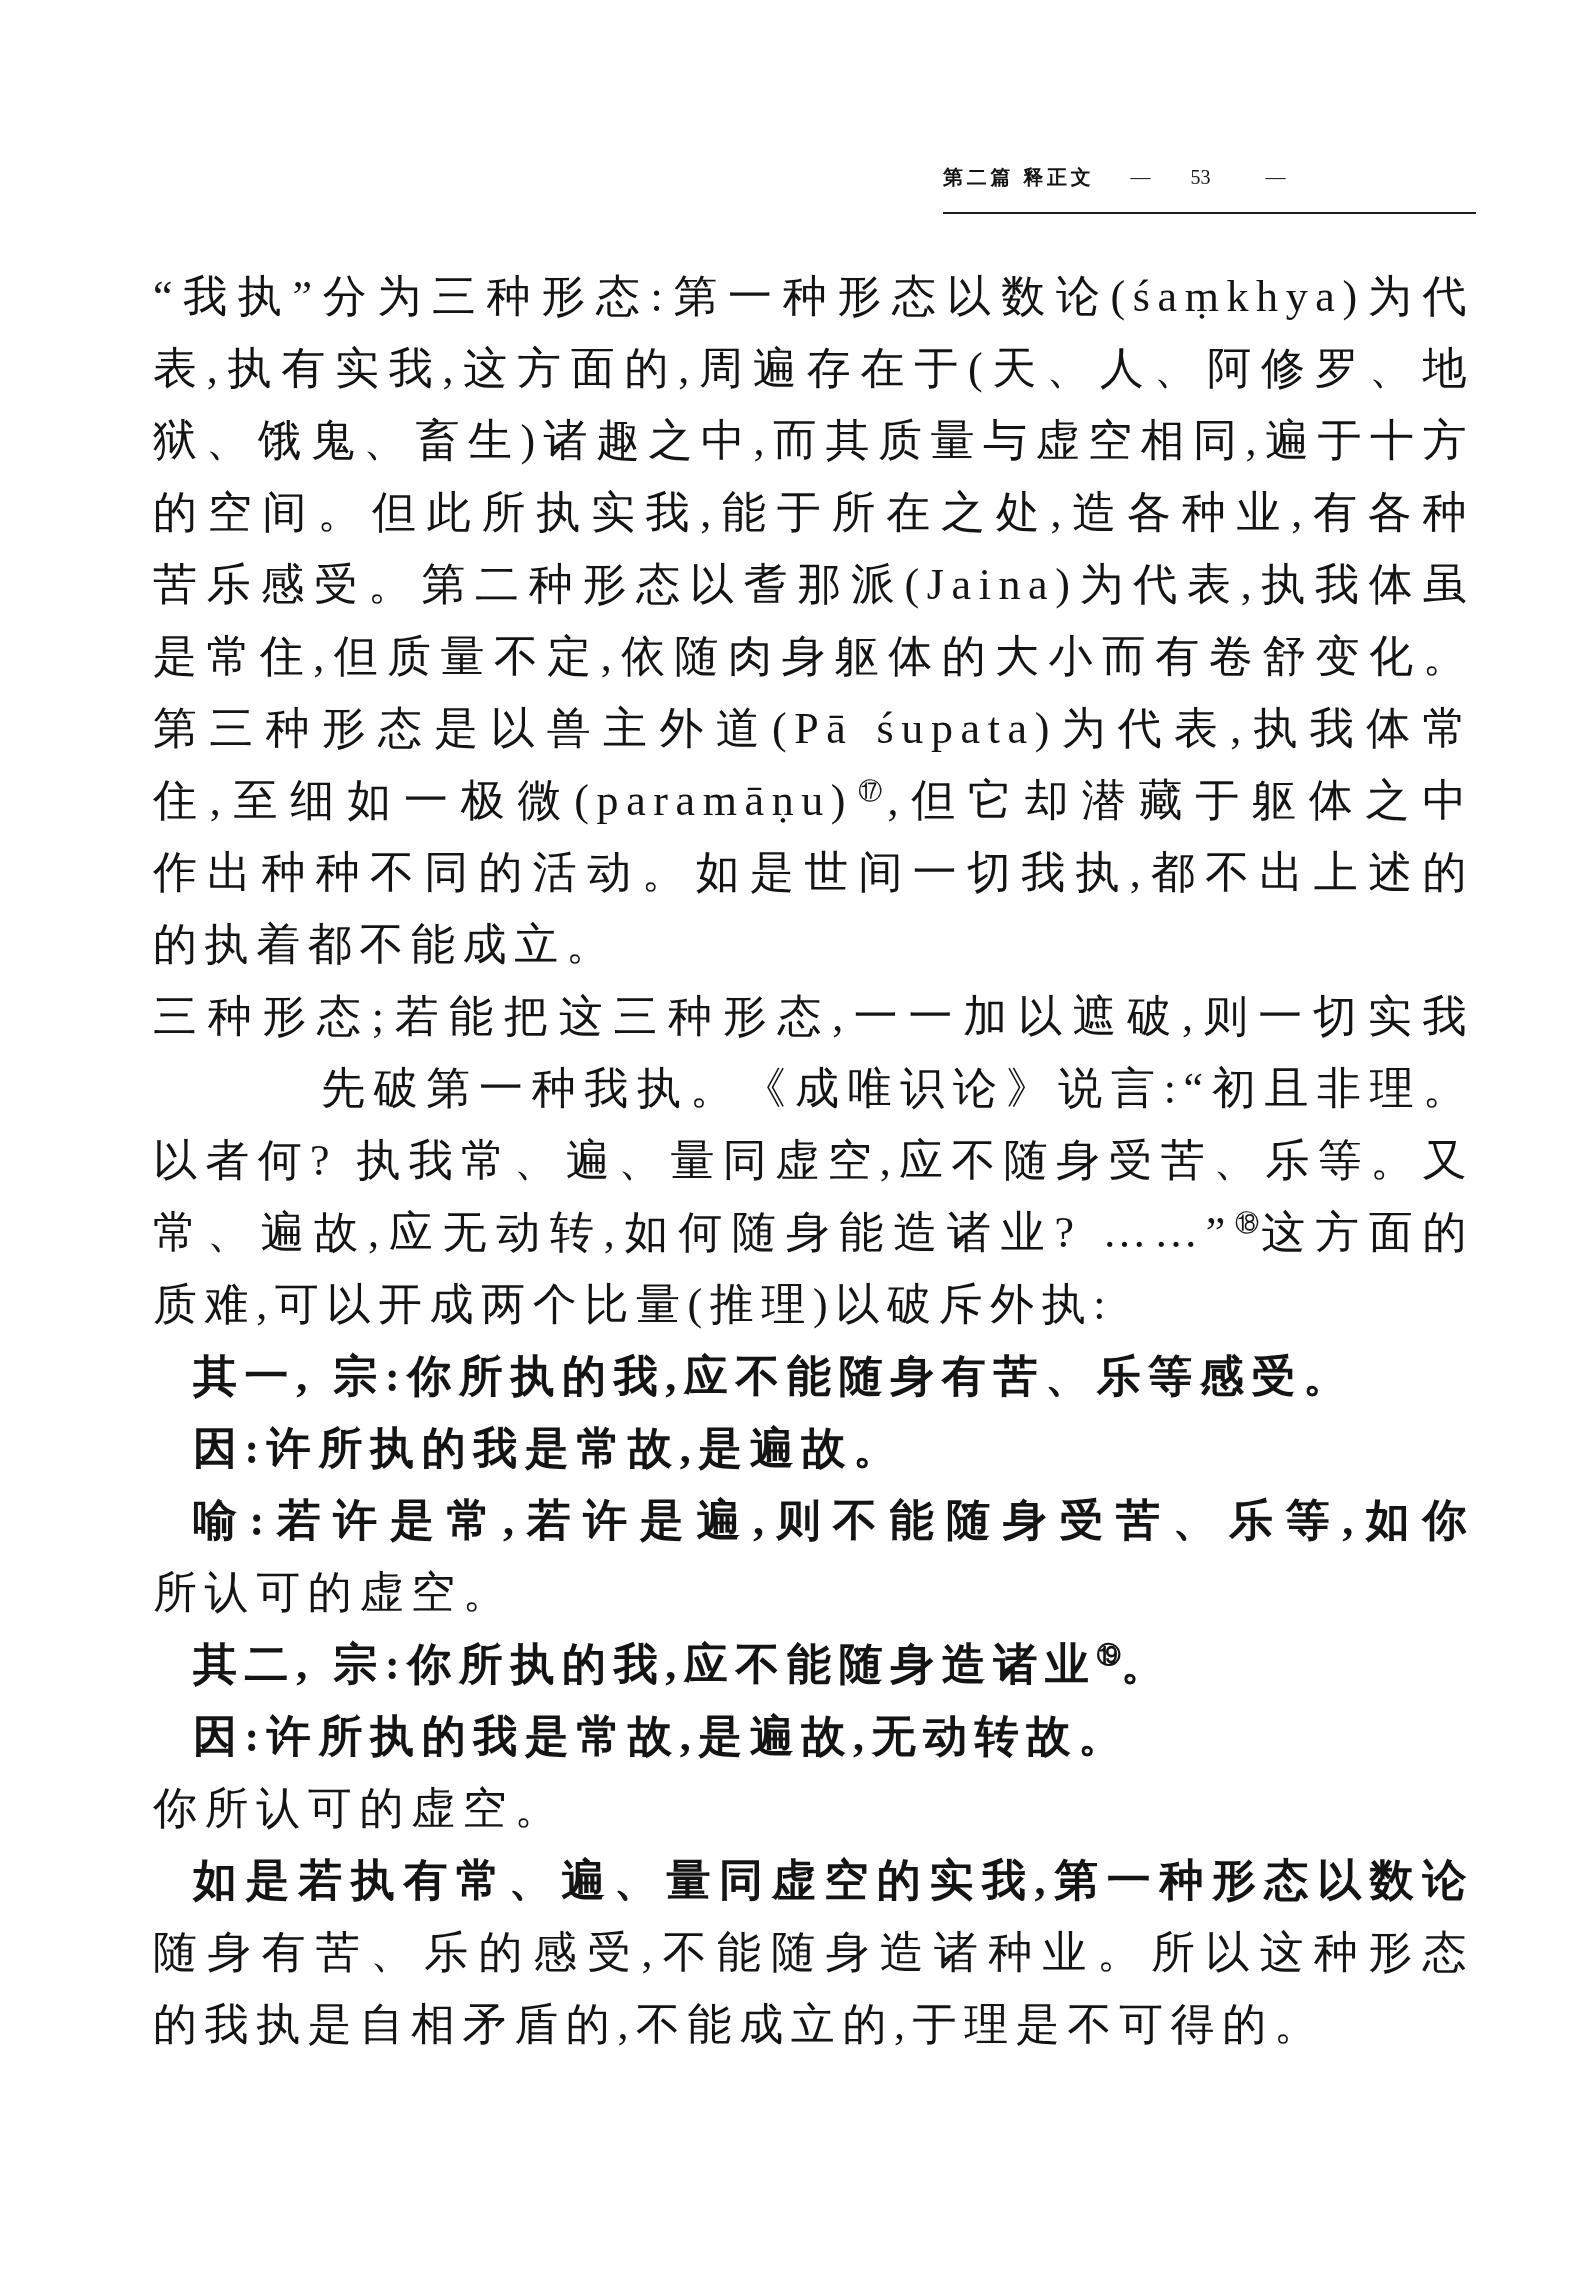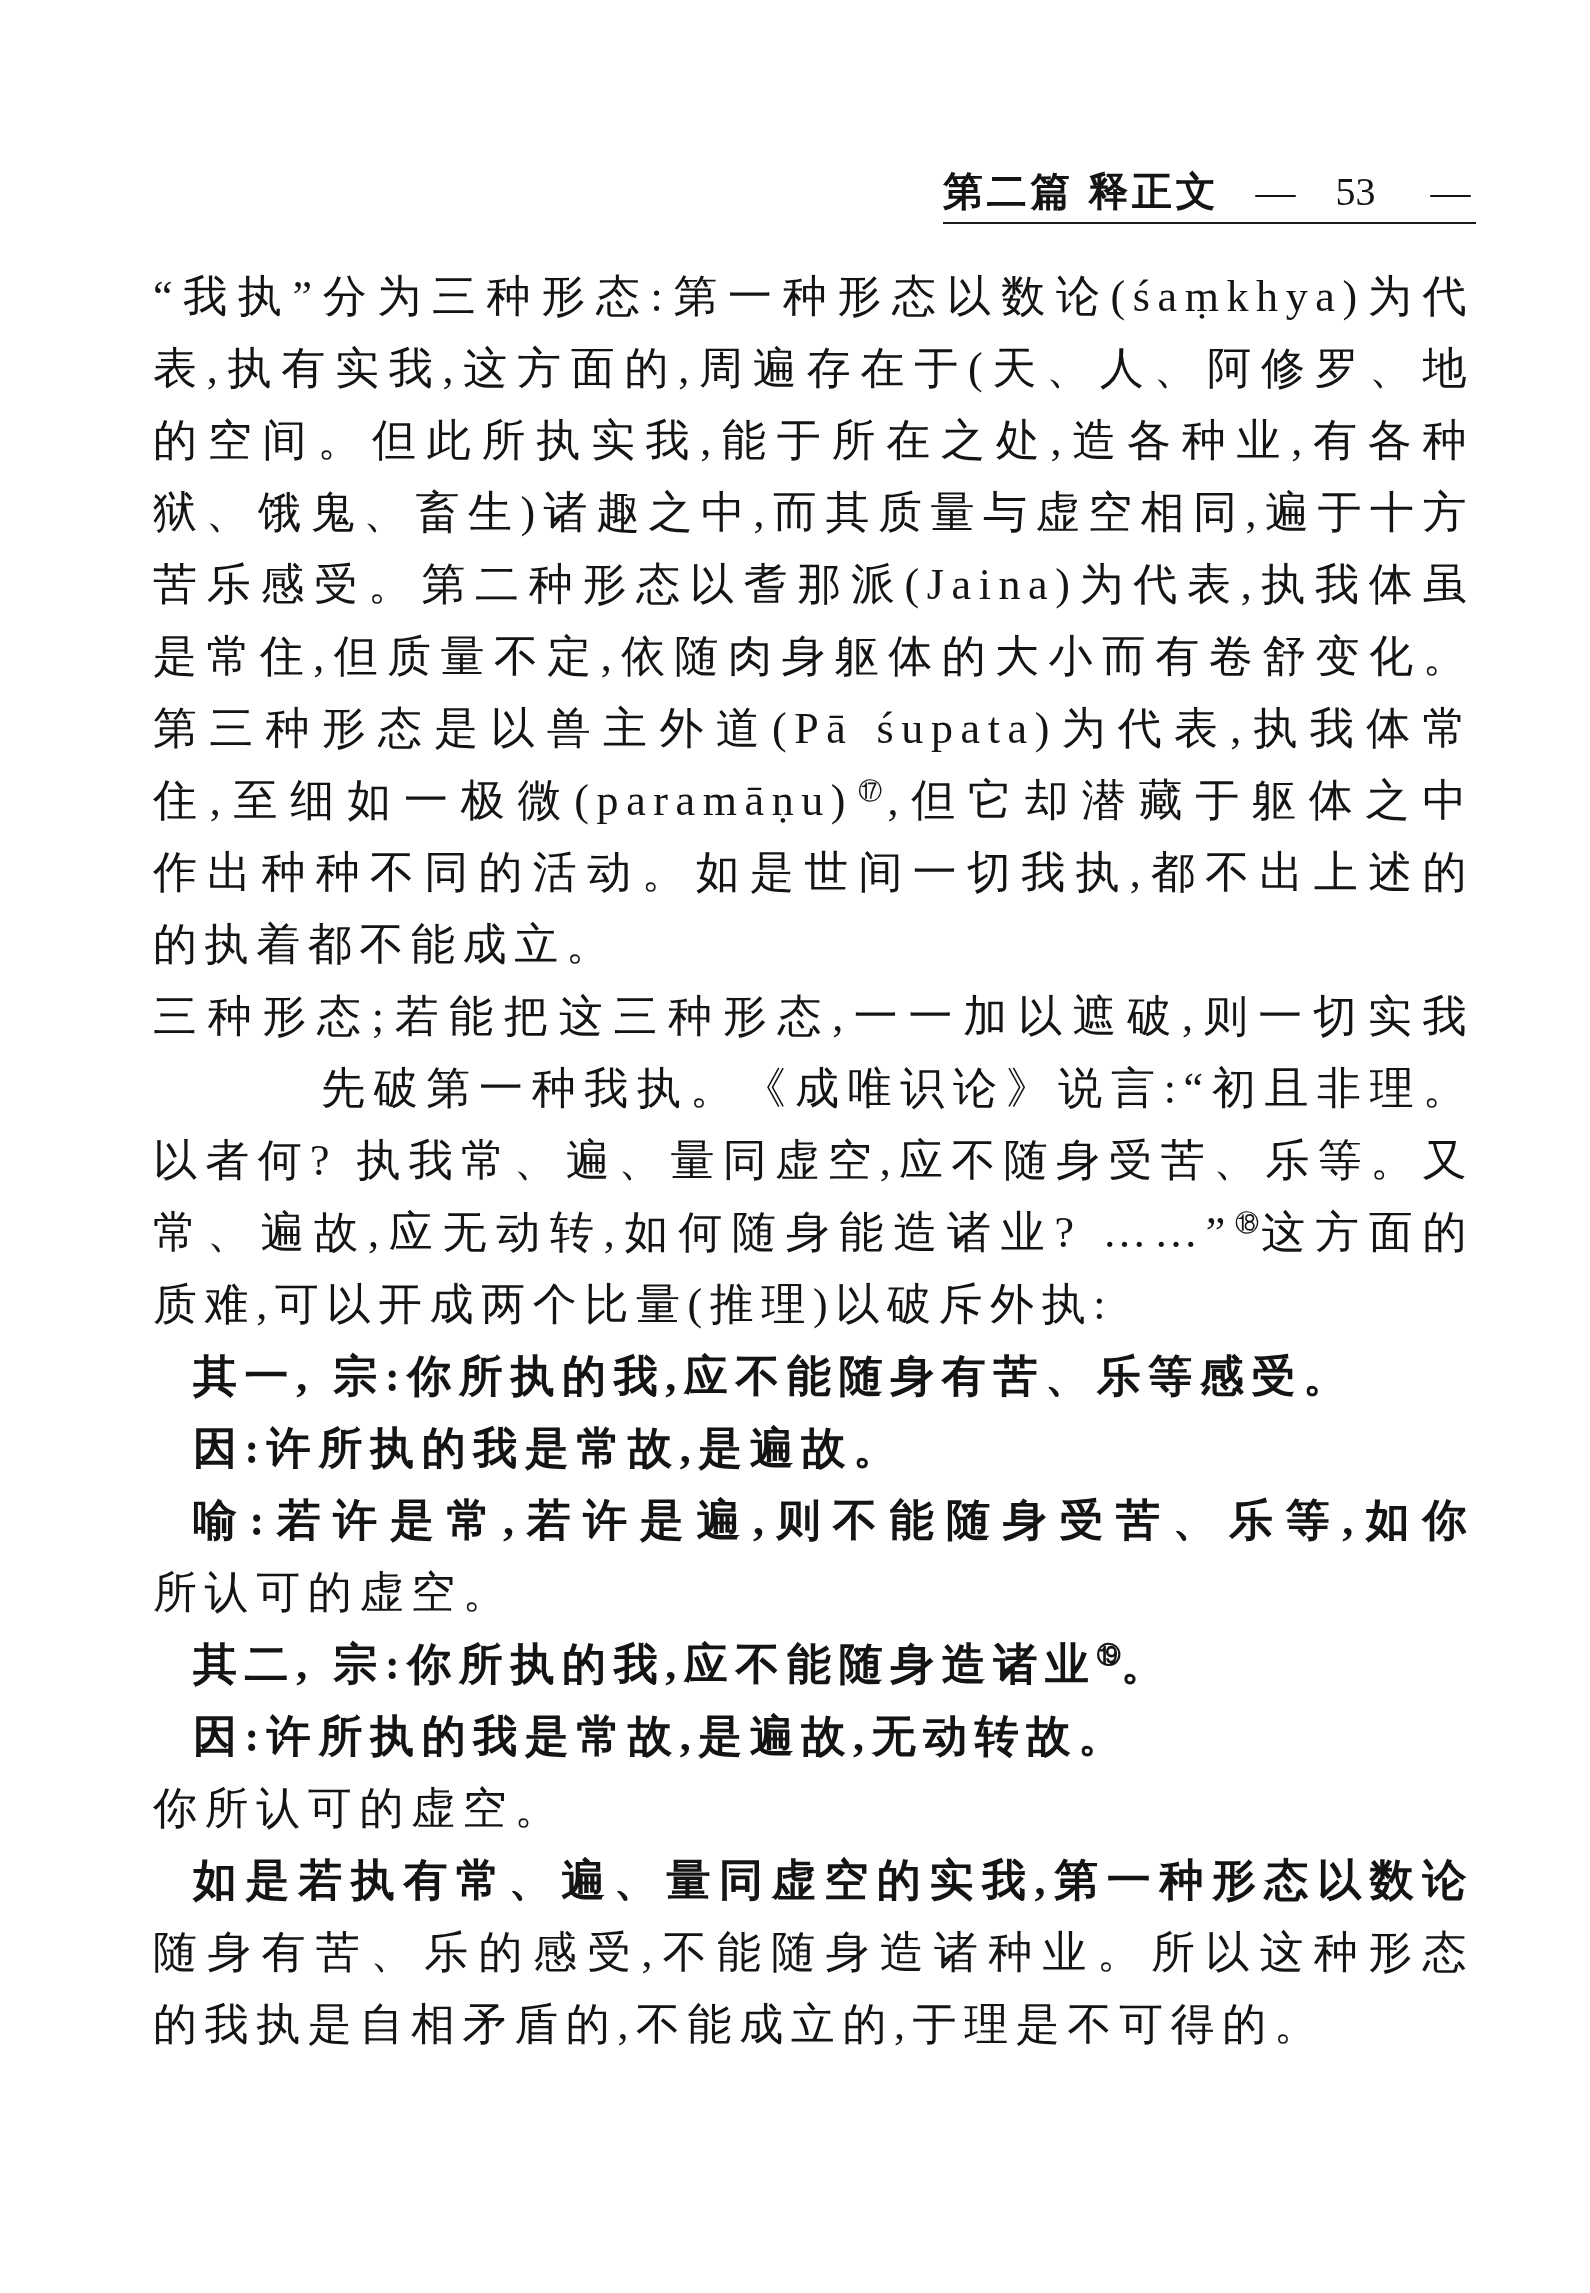--- a/index.html
+++ b/index.html
@@ -5,22 +5,22 @@
   * { margin:0; padding:0; box-sizing:border-box; }
   html,body { background:#e8e8e8; }
   body { width:1591px; height:2293px; position:relative;
          font-family:"Liberation Serif","DejaVu Serif",serif; color:#141414; }
   .page { position:absolute; left:0; top:0; width:1591px; height:2293px;
           background:#ffffff; overflow:hidden; }
 
   
   .header { position:absolute; left:943px; top:164px; width:533px;
             display:flex; align-items:baseline;
-            border-bottom:2.9px solid #1c1c1c; padding-bottom:3px;
-            font-size:40px; white-space:nowrap; }
+            border-bottom:2.9px solid #1c1c1c; padding-bottom:21px;
+            font-size:20px; white-space:nowrap; }
   .h-title { font-weight:bold; letter-spacing:3.8px; }
   .h-dash  { margin-left:36px; }
   .h-num   { margin-left:40px; font-family:"Liberation Serif","DejaVu Serif",serif; }
   .h-dash2 { margin-left:55px; }
 
   
   .bodytext { position:absolute; left:153px; top:261px; width:1321px; }
   .line { height:72px; line-height:72px; font-size:44px; letter-spacing:7.6px;
           white-space:nowrap; overflow:visible; }
   .line.fill { white-space:normal; text-align:justify; text-align-last:justify;
@@ -39,22 +39,22 @@
   <div class="header">
     <span class="h-title">第二篇 释正文</span>
     <span class="h-dash">—</span>
     <span class="h-num">53</span>
     <span class="h-dash h-dash2">—</span>
   </div>
 
   <div class="bodytext">
       <div class="line ind0 fill">“我执”分为三种形态:第一种形态以数论(śaṃkhya)为代</div>
       <div class="line ind0 fill">表,执有实我,这方面的,周遍存在于(天、人、阿修罗、地</div>
+      <div class="line ind0 fill">狱、饿鬼、畜生)诸趣之中,而其质量与虚空相同,遍于十方</div>
       <div class="line ind0 fill">的空间。但此所执实我,能于所在之处,造各种业,有各种</div>
-      <div class="line ind0 fill">狱、饿鬼、畜生)诸趣之中,而其质量与虚空相同,遍于十方</div>
       <div class="line ind0 fill">苦乐感受。第二种形态以耆那派(Jaina)为代表,执我体虽</div>
       <div class="line ind0 fill">是常住,但质量不定,依随肉身躯体的大小而有卷舒变化。</div>
       <div class="line ind0 fill">第三种形态是以兽主外道(Pā śupata)为代表,执我体常</div>
       <div class="line ind0 fill">住,至细如一极微(paramāṇu)<sup class="note">⑰</sup>,但它却潜藏于躯体之中</div>
       <div class="line ind0 fill">作出种种不同的活动。如是世间一切我执,都不出上述的</div>
       <div class="line ind0">的执着都不能成立。</div>
       <div class="line ind0 fill">三种形态;若能把这三种形态,一一加以遮破,则一切实我</div>
       <div class="line ind2 fill">先破第一种我执。《成唯识论》说言:“初且非理。所</div>
       <div class="line ind0 fill">以者何? 执我常、遍、量同虚空,应不随身受苦、乐等。又</div>
       <div class="line ind0 fill">常、遍故,应无动转,如何随身能造诸业? ……”<sup class="note">⑱</sup>这方面的</div>

